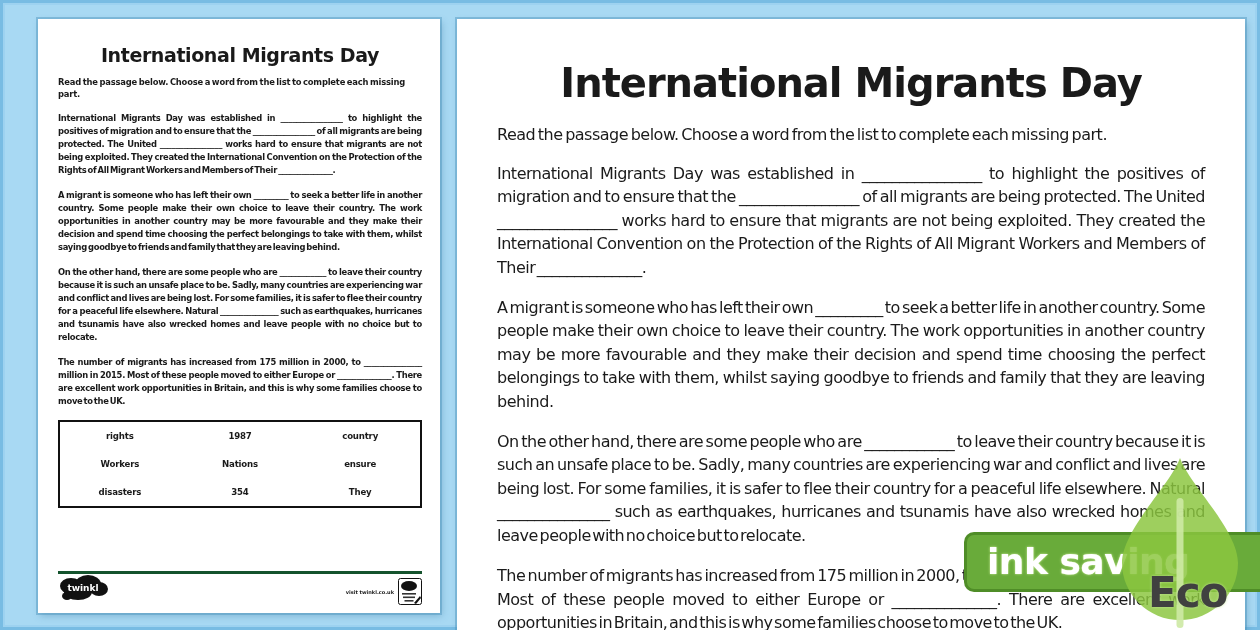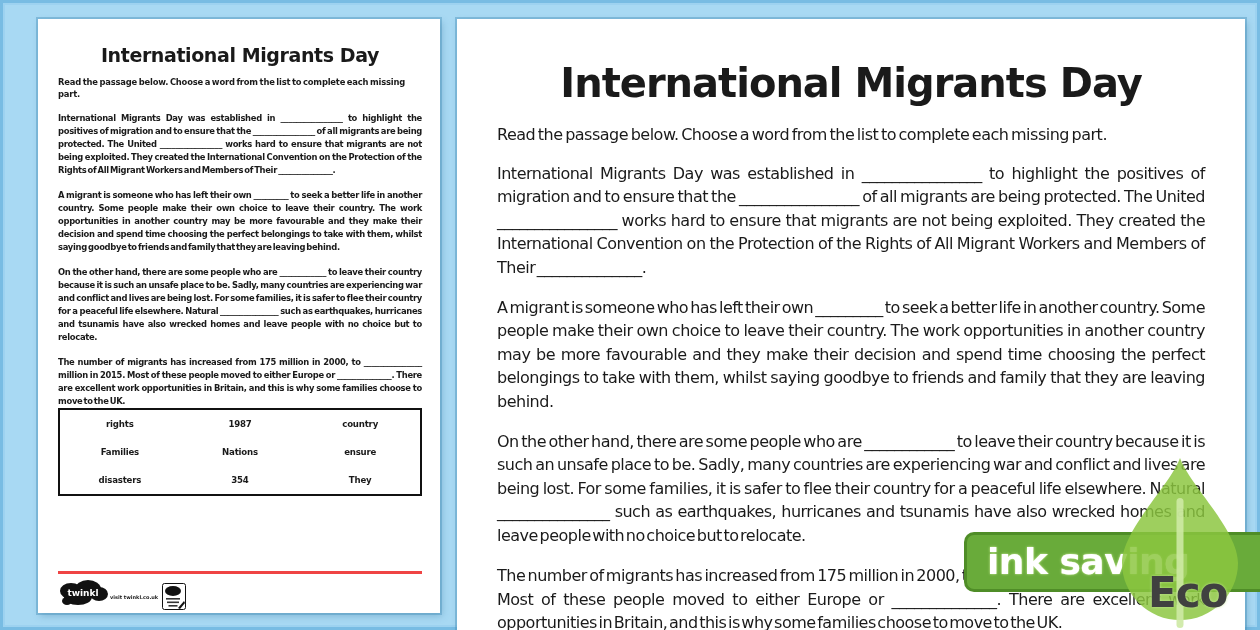--- a/index.html
+++ b/index.html
@@ -28,30 +28,30 @@
   .page-left .wk-instruction {
     font-size:8.4px; line-height:12px; margin-top:11px;
     letter-spacing:-0.2px; word-spacing:-1px; font-weight:600;
   }
   .page-left .wk-para {
     font-size:8.4px; line-height:13px; margin-top:12px;
     letter-spacing:-0.3px; word-spacing:-1.5px;
     text-align:justify; font-weight:600;
   }
   .page-left .word-bank {
-    width:100%; margin-top:0; border:2px solid #111; border-collapse:collapse;
+    width:100%; margin-top:12px; border:2px solid #111; border-collapse:collapse;
   }
   .page-left .word-bank td {
     width:33.33%; text-align:center; font-size:8.6px; font-weight:600;
     padding:9px 2px; letter-spacing:-0.2px;
   }
   .wk-footer {
     position:absolute; left:20px; right:18px; top:552px;
-    border-top:3px solid #ef4444; padding-top:5px;
-    display:flex; align-items:flex-start;
+    border-top:3px solid #14532d; 
+    display:flex; justify-content:space-between; align-items:flex-start;
   }
   .footer-right { display:flex; align-items:center; gap:4px; margin-top:4px; }
   .visit-text { font-size:5px; font-weight:bold; letter-spacing:0; }
 
   
   .page-right .content { padding:24px 40px 0 40px; }
   .page-right .wk-title {
     text-align:center; font-weight:bold; font-size:40px; line-height:48px;
     letter-spacing:-1px; margin-top:16px;
   }
@@ -96,21 +96,21 @@
     <p class="wk-para">On the other hand, there are some people who are ____________ to leave their country because it is such an unsafe place to be. Sadly, many countries are experiencing war and conflict and lives are being lost. For some families, it is safer to flee their country for a peaceful life elsewhere. Natural _______________ such as earthquakes, hurricanes and tsunamis have also wrecked homes and leave people with no choice but to relocate.</p>
     <p class="wk-para">The number of migrants has increased from 175 million in 2000, to _______________ million in 2015. Most of these people moved to either Europe or ______________.  There are excellent work opportunities in Britain, and this is why some families choose to move to the UK.</p>
     <table class="word-bank">
       <tbody>
         <tr>
           <td>rights</td>
           <td>1987</td>
           <td>country</td>
         </tr>
         <tr>
-          <td>Families</td>
+          <td>Workers</td>
           <td>Nations</td>
           <td>ensure</td>
         </tr>
         <tr>
           <td>disasters</td>
           <td>354</td>
           <td>They</td>
         </tr>
       </tbody>
     </table>

